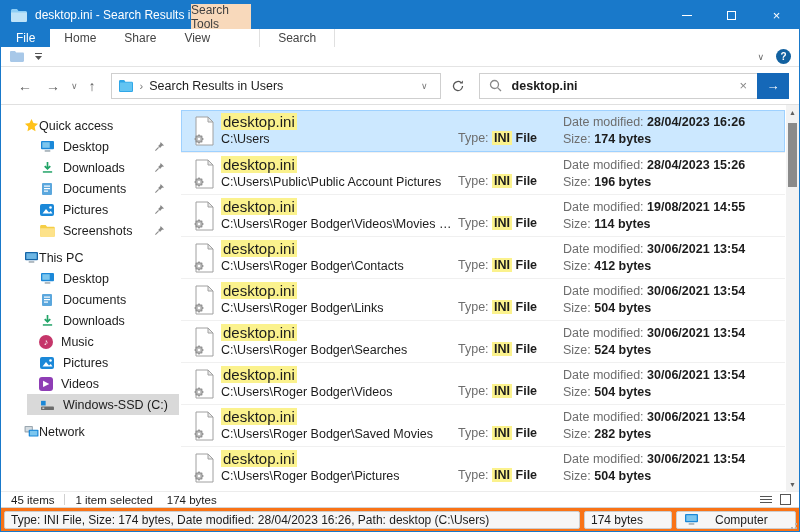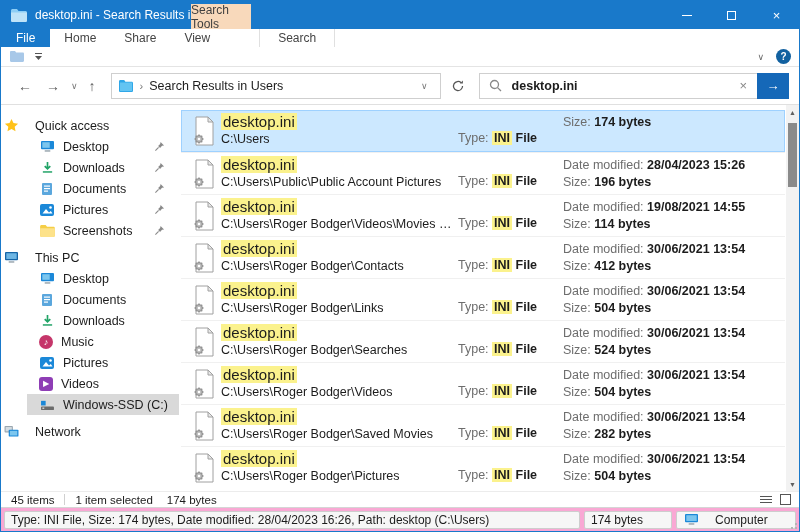--- a/index.html
+++ b/index.html
@@ -67,21 +67,21 @@
   .clearbtn{color:#888;font-size:13px;padding:0 10px;}
   .gobtn{width:32px;height:26px;margin:-1px -1px -1px 0;background:#1568b8;color:#fff;
     display:flex;align-items:center;justify-content:center;font-size:13px;}
 
   
   .main{flex:1;display:flex;min-height:0;background:#fff;}
 
   
   .sidebar{width:178px;flex:0 0 auto;padding-top:10px;font-size:12.5px;color:#1c1c1c;overflow:hidden;}
   .sb-section{margin-bottom:6px;}
-  .sb-head{height:21px;display:flex;align-items:center;padding-left:2px;gap:16px;}
+  .sb-head{height:21px;display:flex;align-items:center;padding-left:22px;gap:0;}
   .sb-item{height:21px;display:flex;align-items:center;margin-left:26px;padding-left:12px;gap:8px;position:relative;}
   .sb-item.selected{background:var(--sidebar-sel);}
   .sb-item .pin{position:absolute;right:14px;display:flex;}
   .ico{display:flex;align-items:center;justify-content:center;width:16px;height:16px;flex:0 0 auto;}
   .circle-ico{width:14px;height:14px;border-radius:50%;display:flex;align-items:center;justify-content:center;
     color:#fff;font-size:9px;}
   .sq-ico{width:14px;height:14px;border-radius:3px;display:flex;align-items:center;justify-content:center;
     color:#fff;font-size:8px;}
 
   
@@ -109,21 +109,21 @@
   
   .statusbar{height:16px;flex:0 0 auto;display:flex;align-items:center;font-size:11.5px;color:#1c1c1c;
     background:#fff;padding:0 10px;position:relative;border-top:1px solid #ececec;}
   .statusbar .sep{width:1px;height:11px;background:#d0d0d0;margin:0 10px;}
   .statusbar .gap{width:14px;}
   .viewbtns{position:absolute;right:8px;display:flex;gap:8px;align-items:center;}
   .vb-lines{display:flex;flex-direction:column;gap:2px;}
   .vb-lines i{display:block;width:12px;height:1px;background:#555;}
   .vb-thumb{width:11px;height:11px;border:1px solid #555;}
 
-  .classicbar{height:24px;flex:0 0 auto;background:#f9a8d4;border-top:1px solid #d5d5d5;
+  .classicbar{height:24px;flex:0 0 auto;background:#f97316;border-top:1px solid #d5d5d5;
     display:flex;align-items:center;font-size:12px;color:#1c1c1c;padding:2px 3px;gap:4px;position:relative;}
   .cs-sect{height:18px;display:flex;align-items:center;border:1px solid #cdcdcd;border-radius:2px;
     background:#f6f6f6;padding:0 6px;white-space:nowrap;}
   .cs-details{flex:1;min-width:0;overflow:hidden;text-overflow:ellipsis;}
   .cs-size{width:88px;}
   .cs-location{width:120px;gap:16px;}
   .grip{position:absolute;right:2px;bottom:2px;width:10px;height:10px;}
   .grip i{position:absolute;width:2px;height:2px;background:#b5b5b5;}
   .grip i:nth-child(1){right:0;bottom:0;}
   .grip i:nth-child(2){right:4px;bottom:0;}
@@ -422,20 +422,21 @@
               <circle cx="7" cy="23" r="3.4" fill="#b8b8b8" stroke="#8c8c8c"></circle>
               <circle cx="7" cy="23" r="1.3" fill="#fff"></circle>
             </svg>
         </span>
         <div class="namecol">
           <span class="fname"><span class="hl">desktop.ini</span></span>
           <span class="fpath">C:\Users</span>
         </div>
         <div class="typecol"><span>Type:</span> <span class="hl val">INI</span><span class="val"> File</span></div>
         <div class="metacol">
+          <div><span>Date modified:</span> <span class="val">28/04/2023 16:26</span></div>
           <div><span>Size:</span> <span class="val">174 bytes</span></div>
         </div>
       </div>
 
       <div class="row">
         <span class="fileicon">
           <svg width="24" height="30" viewBox="0 0 24 30">
               <path d="M4 1h12l5 5v23H4z" fill="#fff" stroke="#a0a0a0"></path>
               <path d="M16 1l5 5h-5z" fill="#e8e8e8" stroke="#a0a0a0"></path>
               <g stroke="#9a9a9a" stroke-width="1.6">

